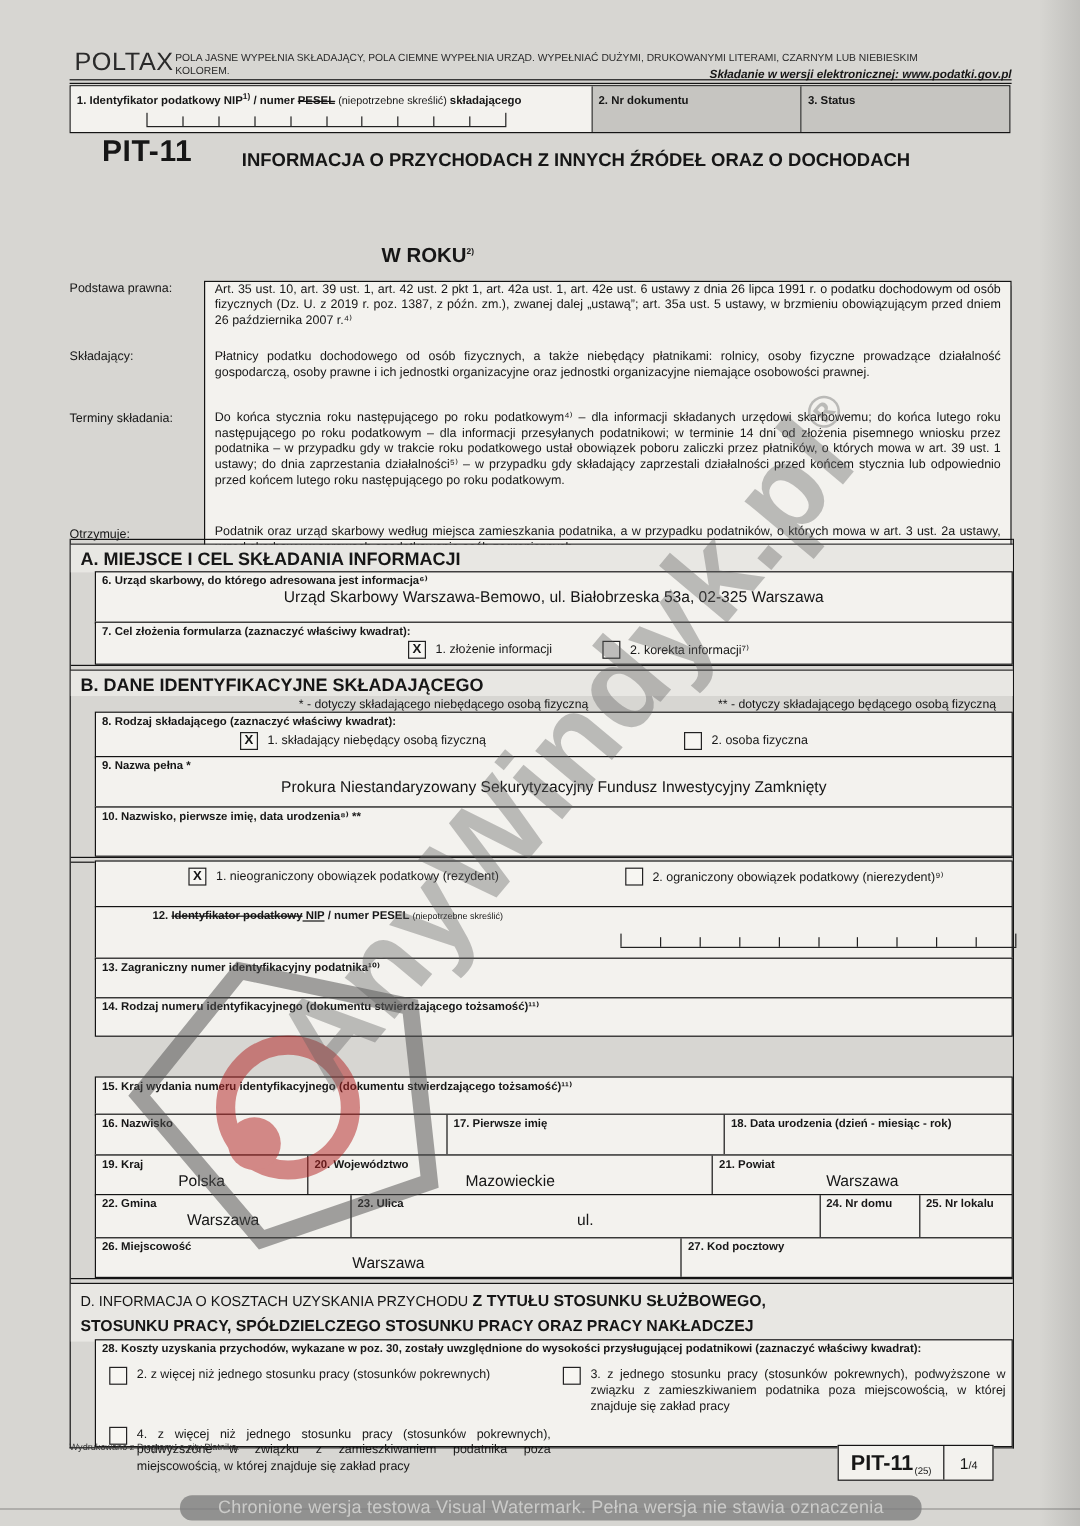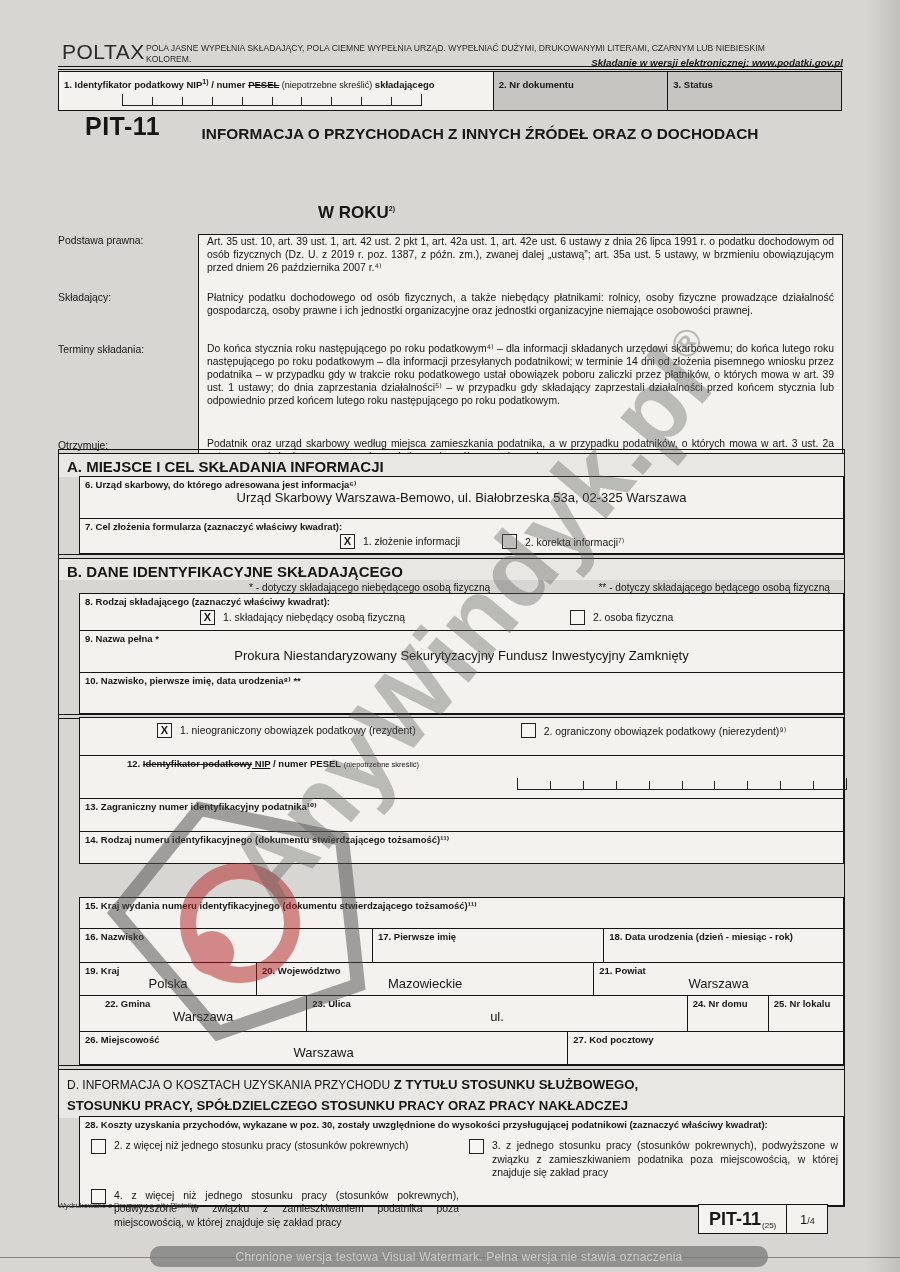--- a/index.html
+++ b/index.html
@@ -26,21 +26,21 @@
   .ruler i:first-child{height:11px;margin-top:-3px;}
   .ruler b{border-left:1.5px solid #222;height:11px;margin-top:-3px;}
   
   .formcode{font-size:25px;font-weight:bold;letter-spacing:.5px;}
   .maintitle{font-size:15.4px;font-weight:bold;text-align:center;line-height:1.45;}
   .wroku{font-size:17px;font-weight:bold;}
   .minibox{border:1.6px solid #141414;background:#f3f2ee;padding:1px 4px;margin-top:44px;}
   .minibox .flabel{font-size:8.3px;}
   .digits{font-size:13.5px;text-align:center;letter-spacing:10px;line-height:15px;}
   
-  .legal{display:flex;font-size:10.4px;gap:28px;}
+  .legal{display:flex;font-size:10.4px;}
   .legal .labels{width:112px;flex:none;}
   .legal .lbl{padding-top:1px;}
   .legalbox{flex:1;border:1.6px solid #141414;background:#f3f2ee;padding:1px 8px 2px 8px;}
   .legalbox p{margin:0 0 6px 0;text-align:justify;line-height:1.24;}
   .legalbox p:last-child{margin-bottom:2px;}
   
   .form{border-left:1.8px solid #141414;border-right:1.8px solid #141414;
         border-bottom:1.8px solid #141414;}
   .rule2{height:3px;border-top:1.6px solid #141414;border-bottom:1.2px solid #141414;}
   .band{font-size:15px;font-weight:bold;padding:4px 8px 2px 8px;background:#e8e7e3;}
@@ -70,21 +70,21 @@
   .pitbox .c1 .ver{font-size:8px;font-weight:normal;align-self:flex-end;margin:0 0 3px 1px;}
   .pitbox .c2{width:40px;display:flex;align-items:center;justify-content:center;font-size:13px;}
   .pitbox .c2 .tot{font-size:9px;margin-top:4px;}
   
   .wm-diag{left:205px;top:852px;transform:rotate(-50deg);transform-origin:left top;
            font-size:102px;font-weight:bold;white-space:nowrap;letter-spacing:1px;
            color:rgba(95,95,95,0.38);z-index:5;pointer-events:none;}
   .wm-diag .reg{font-size:38px;vertical-align:38px;}
   .wm-logo{left:100px;top:795px;z-index:5;opacity:.5;pointer-events:none;}
   .wm-bar{left:150px;top:1246px;width:618px;height:21px;border-radius:10px;
-          background:rgba(125,125,125,0.78);color:#cbcbc9;font-size:12px;
+          background:rgba(125,125,125,0.78);color:#cbcbc9;font-size:15px;
           display:flex;align-items:center;justify-content:center;z-index:7;
           letter-spacing:.2px;}
   .scanline{left:0;top:1257px;width:900px;border-top:1.4px solid rgba(70,70,70,0.55);z-index:6;}
   .edge{right:0;top:0;width:34px;height:1272px;
         background:linear-gradient(to right,rgba(0,0,0,0),rgba(90,90,90,0.18));z-index:4;}
   sup{font-size:7px;}
 </style>
 </head>
 <body>
 
@@ -275,21 +275,21 @@
       <div class="cell" style="width:44.2%;">
         <div class="flabel">20. Województwo</div>
         <div class="val">Mazowieckie</div>
       </div>
       <div class="cell" style="width:32.6%;">
         <div class="flabel">21. Powiat</div>
         <div class="val">Warszawa</div>
       </div>
     </div>
 
-    <div class="fld grid" style="height:35px;padding-left:20px;">
+    <div class="fld grid" style="height:35px;">
       <div class="cell" style="width:27.9%;">
         <div class="flabel">22. Gmina</div>
         <div class="val">Warszawa</div>
       </div>
       <div class="cell" style="width:51.2%;">
         <div class="flabel">23. Ulica</div>
         <div class="val">ul.</div>
       </div>
       <div class="cell" style="width:10.9%;">
         <div class="flabel">24. Nr domu</div>

